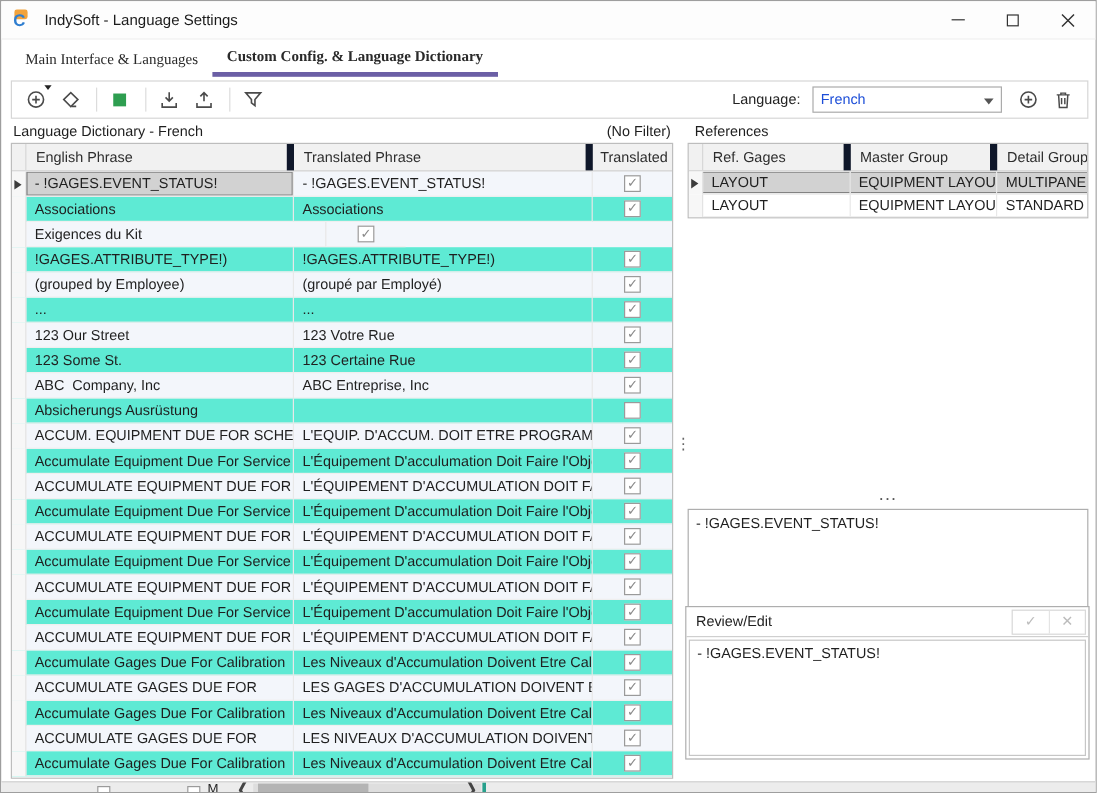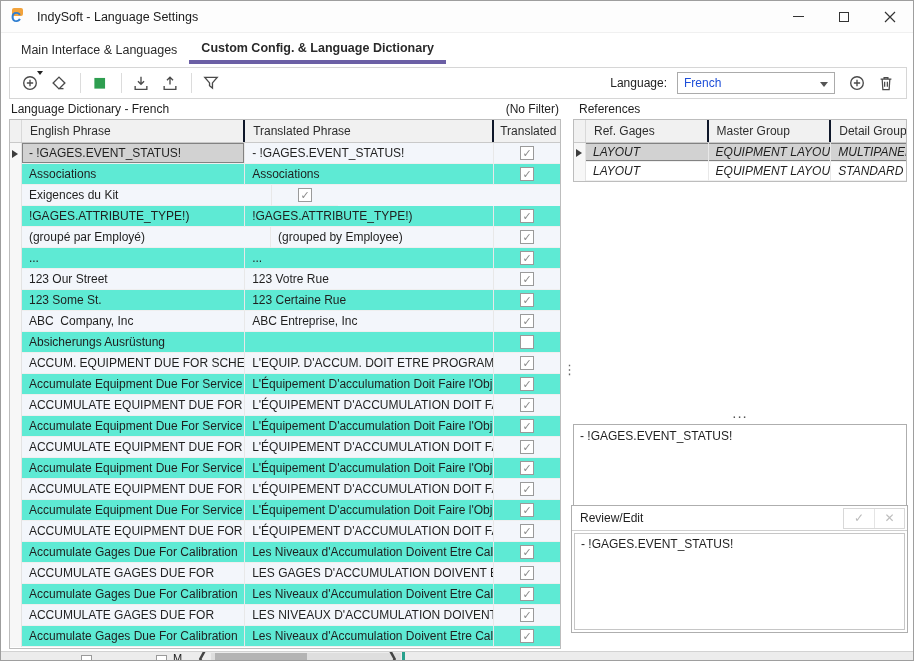--- a/index.html
+++ b/index.html
@@ -13,21 +13,21 @@
   .appicon { position:relative; width:18px; height:18px; margin:0 8px 0 10px; }
   .appicon .blob { position:absolute; left:1px; top:0; width:11px; height:8px; background:#f2a33c; border-radius:2px; }
   .appicon .cee { position:absolute; left:0; top:1px; font-size:14px; font-weight:bold; color:#2f7ed0; }
   .title-text { font-size:12.5px; color:#1b1b1b; }
   .wincontrols { margin-left:auto; display:flex; height:32px; }
   .wbtn { width:46px; height:32px; display:flex; align-items:center; justify-content:center; }
   .glyph-min { width:11px; height:1px; background:#333; }
   .glyph-max { width:10px; height:10px; border:1.2px solid #333; }
 
   
-  .tabbar { position:absolute; top:33px; left:0; right:0; height:30px; display:flex; align-items:flex-end; }
+  .tabbar { position:absolute; top:33px; left:0; right:0; height:30px; display:flex; align-items:flex-end;font-family:Liberation Serif, serif; }
   .tab { font-size:12.5px; color:#2a2a2a; padding:6px 12px 7px 12px; margin-left:0; }
   .tab.first { margin-left:8px; }
   .tab.active { font-weight:bold; padding-bottom:5px; border-bottom:4px solid #6b5fa5; }
 
   
   .toolbar { position:absolute; top:66px; left:8px; width:898px; height:32px;
              border:1px solid #d6d6d6; background:#fff; display:flex; align-items:center; padding:0 10px; }
   .tico { position:relative; width:20px; height:20px; display:flex; align-items:center; justify-content:center; margin-right:9px; }
   .tico svg { display:block; }
   .caret-tr { position:absolute; top:-2px; right:-3px; width:0; height:0;
@@ -41,41 +41,41 @@
             border-left:4px solid transparent; border-right:4px solid transparent; border-top:5px solid #555; }
 
   
   .dict-titlebar { position:absolute; top:101px; left:10px; width:548px; display:flex; font-size:12px; color:#1e1e1e; }
   .dict-filter { margin-left:auto; }
   .grid { position:absolute; border:1px solid #bdbdbd; background:#fff; overflow:hidden; }
   .dict-grid { top:118px; left:8px; width:552px; height:530px; }
   .ghead { display:flex; height:23px; background:#f1f1f1; border-bottom:1px solid #c9c9c9; }
   .ghead .hind { width:12px; border-right:1px solid #d8d8d8; }
   .hcell { font-size:12px; color:#2d2d2d; line-height:22px; padding-left:8px;
-           border-right:2px solid #0f172a; overflow:hidden; white-space:pre; }
+           border-right:6px solid #0f172a; overflow:hidden; white-space:pre; }
   .h-eng { width:224px; } .h-tr { width:250px; } .h-chk { width:66px; border-right:none; padding-left:6px; }
   .drow { display:flex; height:21px; background:#5eead4; }
   .drow.stripe { background:#f3f6fb; }
   .ind { width:12px; border-right:1px solid #e3e3e3; display:flex; align-items:center; justify-content:center; background:#f7f7f7; }
   .tri { width:0; height:0; border-left:6px solid #3c3c3c; border-top:4px solid transparent; border-bottom:4px solid transparent; }
   .cell { font-size:12px; color:#1f1f1f; line-height:20px; padding-left:7px;
           border-right:1px solid #e8e8e8; border-bottom:1px solid #efefef; overflow:hidden; white-space:pre; }
   .c-eng { width:224px; } .c-tr { width:250px; }
   .selcell { background:#d2d2d2; box-shadow:inset 0 0 0 1px #828282; }
   .ccol { width:66px; border-bottom:1px solid #efefef; display:flex; align-items:center; justify-content:center; }
   .cb { width:14px; height:14px; border:1px solid #9a9a9a; background:#fff; font-size:11px;
         line-height:12px; text-align:center; color:#8a8a8a; }
 
   
   .refs-title { position:absolute; top:101px; left:578px; font-size:12px; color:#1e1e1e; }
   .refs-grid { top:118px; left:572px; width:334px; height:63px; }
   .rh-type { width:123px; } .rh-master { width:123px; } .rh-detail { width:75px; border-right:none; }
   .rrow { display:flex; height:19px; background:#fff; }
   .rrow .ind { width:12px; }
-  .rrow .cell { line-height:18px; border-bottom:1px solid #efefef;font-style:italic; }
+  .rrow .cell { line-height:18px; border-bottom:1px solid #efefef; }
   .rc-type { width:123px; } .rc-master { width:123px; } .rc-detail { width:75px; border-right:none; }
   .rrow.sel .cell { background:#d2d2d2; box-shadow:inset 0 1px 0 #828282, inset 0 -1px 0 #828282; }
 
   
   .vdots { position:absolute; left:562px; top:366px; width:8px; font-size:13px; color:#666; line-height:5px;
            text-align:center; }
   .hdots { position:absolute; left:572px; width:334px; text-align:center; font-size:15px; color:#555;
            line-height:6px; height:8px; letter-spacing:1px; }
   .hdots.one { top:409px; } .hdots.two { top:511px; }
 
@@ -234,22 +234,22 @@
         <div class="drow">
           <div class="ind"></div>
           <div class="cell c-eng">!GAGES.ATTRIBUTE_TYPE!)</div>
           <div class="cell c-tr">!GAGES.ATTRIBUTE_TYPE!)</div>
           <div class="ccol">
             <div class="cb">✓</div>
           </div>
         </div>
         <div class="drow stripe">
           <div class="ind"></div>
+          <div class="cell c-eng">(grouped by Employee)</div>
           <div class="cell c-tr">(groupé par Employé)</div>
-          <div class="cell c-eng">(grouped by Employee)</div>
           <div class="ccol">
             <div class="cb">✓</div>
           </div>
         </div>
         <div class="drow">
           <div class="ind"></div>
           <div class="cell c-eng">...</div>
           <div class="cell c-tr">...</div>
           <div class="ccol">
             <div class="cb">✓</div>

